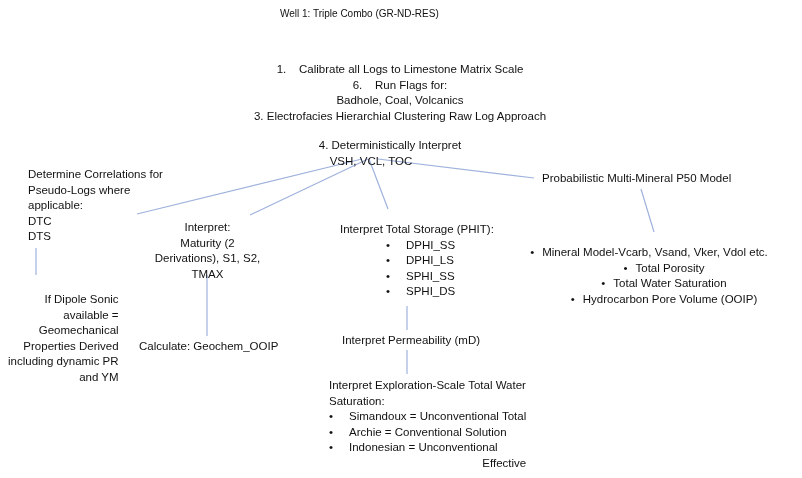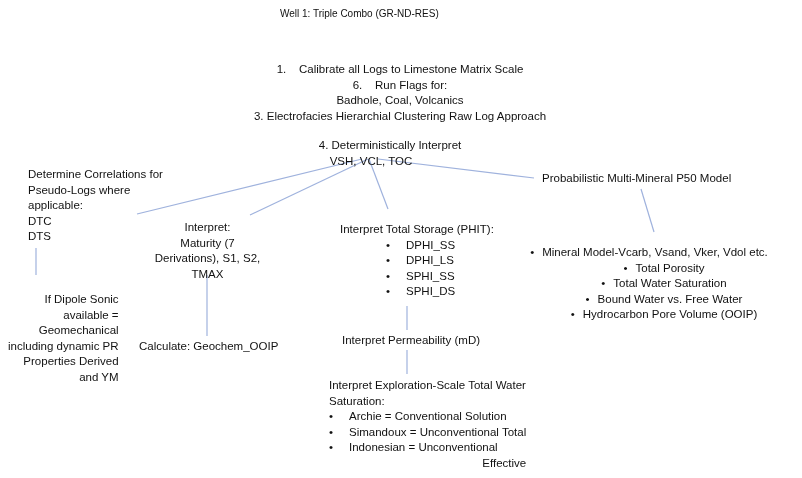--- a/index.html
+++ b/index.html
@@ -49,28 +49,28 @@
   <div class="line">Pseudo-Logs where</div>
   <div class="line">applicable:</div>
   <div class="line">DTC</div>
   <div class="line">DTS</div>
 </div>
 
 <div class="abs" style="left:8px; top:292px;text-align:right;">
   <div class="line">If Dipole Sonic</div>
   <div class="line">available =</div>
   <div class="line">Geomechanical</div>
+  <div class="line">Properties Derived</div>
   <div class="line">including dynamic PR</div>
-  <div class="line">Properties Derived</div>
   <div class="line">and YM</div>
 </div>
 
 <div class="abs center" style="left:150px; top:208px; width:115px;">
   <div class="line">Interpret:</div>
-  <div class="line">Maturity (7</div>
+  <div class="line">Maturity (2</div>
   <div class="line">Derivations), S1, S2,</div>
   <div class="line">TMAX</div>
 </div>
 
 <div class="abs line" style="left:139px; top:339px;">Calculate: Geochem_OOIP</div>
 
 <div class="abs" style="left:340px; top:222px;">
   <div class="line">Interpret Total Storage (PHIT):</div>
   <ul class="bullets" style="margin-left:46px;">
     <li class="bul"><span>DPHI_SS</span></li>
@@ -79,28 +79,27 @@
     <li class="bul"><span>SPHI_DS</span></li>
   </ul>
 </div>
 
 <div class="abs line" style="left:342px; top:333px;">Interpret Permeability (mD)</div>
 
 <div class="abs" style="left:329px; top:378px;">
   <div class="line">Interpret Exploration-Scale Total Water</div>
   <div class="line">Saturation:</div>
   <ul class="bullets">
+    <li class="bul"><span>Simandoux = Unconventional Total</span></li>
     <li class="bul"><span>Archie = Conventional Solution</span></li>
-    <li class="bul"><span>Simandoux = Unconventional Total</span></li>
     <li class="bul"><span>Indonesian = Unconventional</span></li>
     <li style="padding-left:20px;text-align:right;"><span>Effective</span></li>
   </ul>
 </div>
 
 <div class="abs line" style="left:542px; top:171px;">Probabilistic Multi-Mineral P50 Model</div>
 
 <div class="abs center" style="left:540px; top:233px; width:250px;">
   <div class="line" style="margin-left:-40px;"><span class="bul"></span><span>Mineral Model-Vcarb, Vsand, Vker, Vdol etc.</span></div>
   <div class="line" style="margin-left:-10px;"><span class="bul"></span><span>Total Porosity</span></div>
   <div class="line" style="margin-left:-10px;"><span class="bul"></span><span>Total Water Saturation</span></div>
-  <div class="line" style="margin-left:-10px;"><span class="bul"></span><span>Bound Water vs. Free Water</span></div>
   <div class="line" style="margin-left:-10px;"><span class="bul"></span><span>Hydrocarbon Pore Volume (OOIP)</span></div>
 </div>
 
 </body></html>

